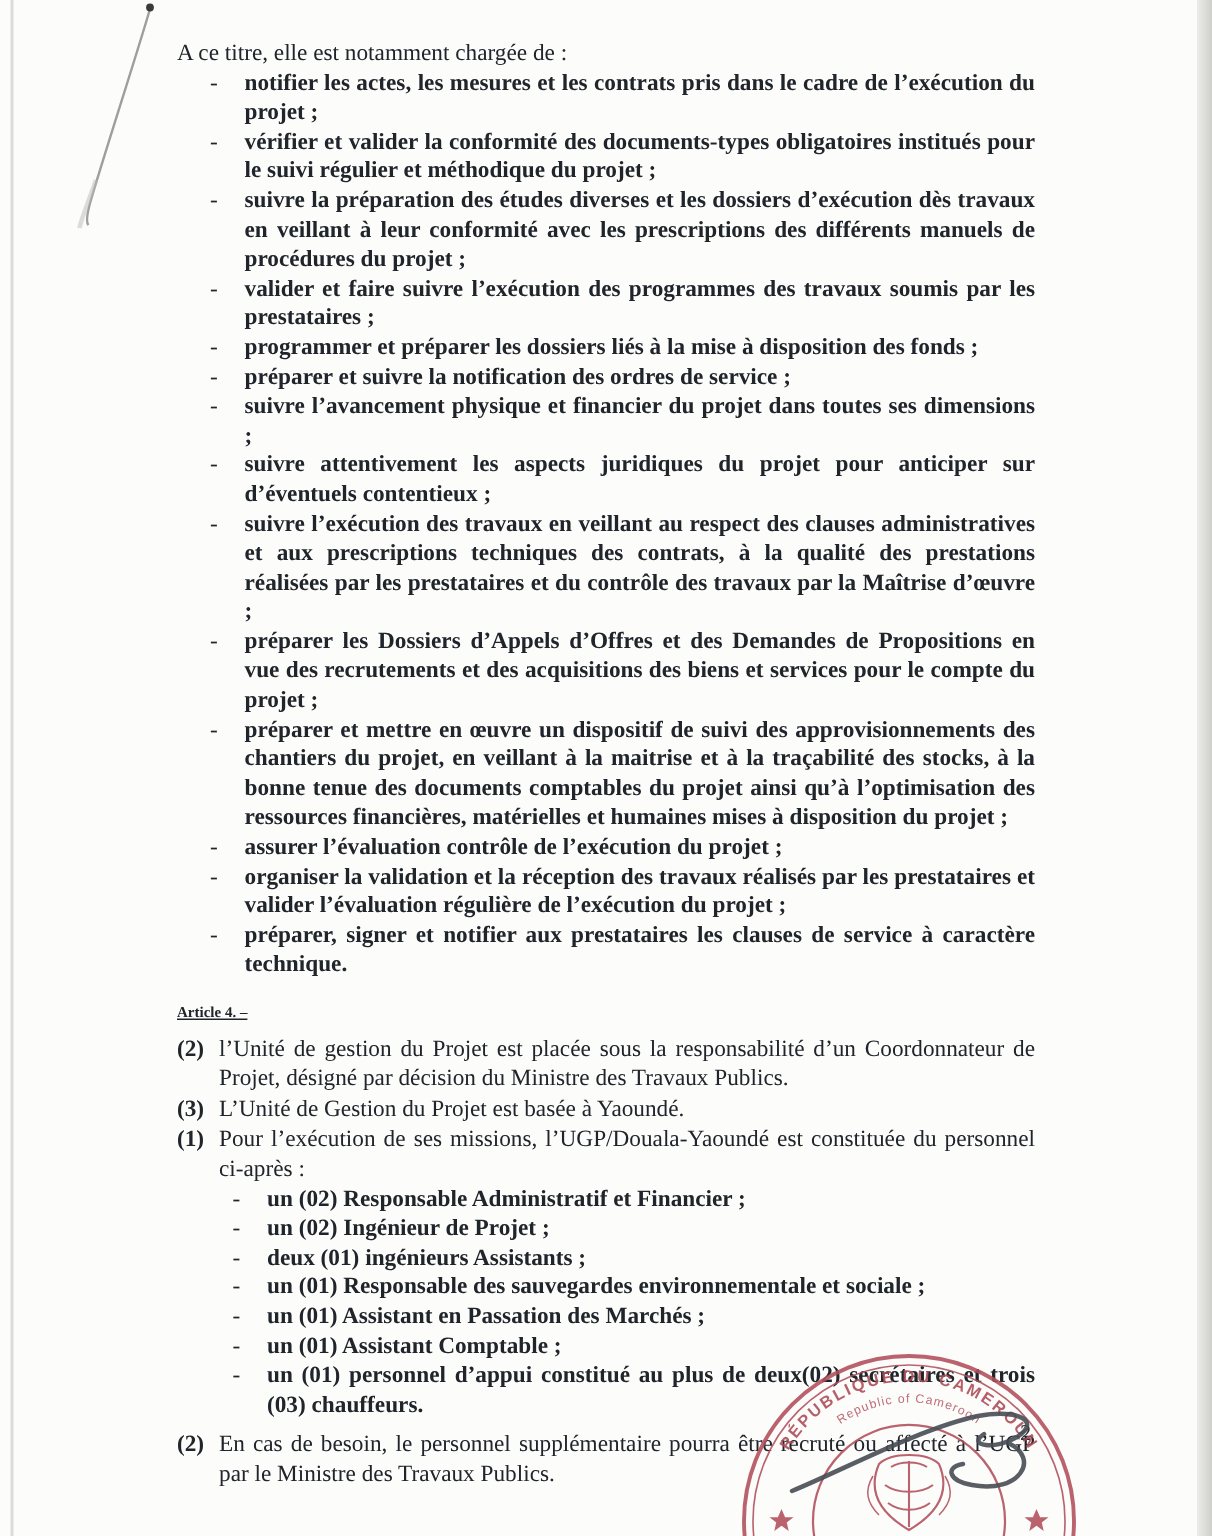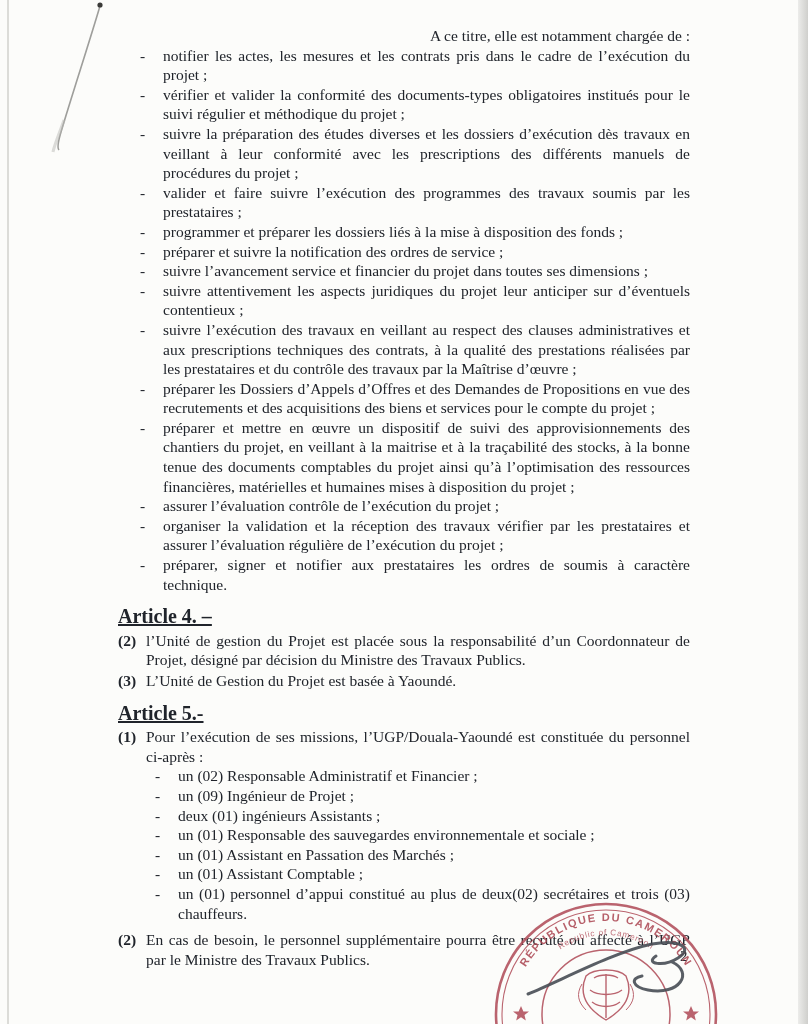--- a/index.html
+++ b/index.html
@@ -11,28 +11,28 @@
   }
   .edge-left  { position:absolute; left:7px; top:0; width:2px; height:100%; background:#dcdcd8; }
   .edge-right { position:absolute; right:0; top:0; width:10px; height:100%;
                 background:linear-gradient(to right,#ececea,#cfcfcc); }
   .scratch-svg { position:absolute; left:20px; top:0; pointer-events:none; }
 
   .content {
     position:absolute; left:118px; top:26px; width:572px;
     font-size:15.5px; line-height:19.6px;
   }
-  .intro { margin:0;text-align:right; }
+  .intro { margin:0; }
   .bullets { margin-left:22px; }
   .bullet { display:flex; }
   .dash { flex:none; width:23px; }
-  .btext { flex:1; text-align:justify; }
+  .btext { flex:1; text-align:justify;font-weight:bold; }
   .staff-list { margin-left:37px; }
   .article-heading {
-    font-size:20px; font-weight:bold; text-decoration:underline;
+    font-size:10px; font-weight:bold; text-decoration:underline;
     margin:13px 0 4px 0;
   }
   .numbered { display:flex; margin:0; }
   .numbered + .numbered { margin-top:1px; }
   .num { flex:none; width:28px; font-weight:bold; }
   .ntext { flex:1; text-align:justify; }
   .gap-sm { height:7px; }
 
   .page-number {
     position:absolute; left:680px; top:948px;
@@ -82,78 +82,77 @@
       <div class="bullet">
           <span class="dash">-</span>
           <span class="btext">programmer et préparer les dossiers liés à la mise à disposition des fonds ;</span>
         </div>
       <div class="bullet">
           <span class="dash">-</span>
           <span class="btext">préparer et suivre la notification des ordres de service ;</span>
         </div>
       <div class="bullet">
           <span class="dash">-</span>
-          <span class="btext">suivre l’avancement service et financier du projet dans toutes ses dimensions ;</span>
-        </div>
-      <div class="bullet">
-          <span class="dash">-</span>
-          <span class="btext">suivre attentivement les aspects juridiques du projet leur anticiper sur d’éventuels contentieux ;</span>
+          <span class="btext">suivre l’avancement physique et financier du projet dans toutes ses dimensions ;</span>
+        </div>
+      <div class="bullet">
+          <span class="dash">-</span>
+          <span class="btext">suivre attentivement les aspects juridiques du projet pour anticiper sur d’éventuels contentieux ;</span>
         </div>
       <div class="bullet">
           <span class="dash">-</span>
           <span class="btext">suivre l’exécution des travaux en veillant au respect des clauses administratives et aux prescriptions techniques des contrats, à la qualité des prestations réalisées par les prestataires et du contrôle des travaux par la Maîtrise d’œuvre ;</span>
         </div>
       <div class="bullet">
           <span class="dash">-</span>
           <span class="btext">préparer les Dossiers d’Appels d’Offres et des Demandes de Propositions en vue des recrutements et des acquisitions des biens et services pour le compte du projet ;</span>
         </div>
       <div class="bullet">
           <span class="dash">-</span>
           <span class="btext">préparer et mettre en œuvre un dispositif de suivi des approvisionnements des chantiers du projet, en veillant à la maitrise et à la traçabilité des stocks, à la bonne tenue des documents comptables du projet ainsi qu’à l’optimisation des ressources financières, matérielles et humaines mises à disposition du projet ;</span>
         </div>
       <div class="bullet">
           <span class="dash">-</span>
           <span class="btext">assurer l’évaluation contrôle de l’exécution du projet ;</span>
         </div>
       <div class="bullet">
           <span class="dash">-</span>
-          <span class="btext">organiser la validation et la réception des travaux vérifier par les prestataires et assurer l’évaluation régulière de l’exécution du projet ;</span>
-        </div>
-      <div class="bullet">
-          <span class="dash">-</span>
-          <span class="btext">préparer, signer et notifier aux prestataires les ordres de soumis à caractère technique.</span>
+          <span class="btext">organiser la validation et la réception des travaux réalisés par les prestataires et valider l’évaluation régulière de l’exécution du projet ;</span>
+        </div>
+      <div class="bullet">
+          <span class="dash">-</span>
+          <span class="btext">préparer, signer et notifier aux prestataires les clauses de service à caractère technique.</span>
         </div>
     </div>
 
     <h3 class="article-heading">Article 4. –</h3>
 
     <div class="numbered">
       <span class="num">(2)</span>
       <span class="ntext">l’Unité de gestion du Projet est placée sous la responsabilité d’un Coordonnateur de Projet, désigné par décision du Ministre des Travaux Publics.</span>
     </div>
     <div class="numbered">
       <span class="num">(3)</span>
       <span class="ntext">L’Unité de Gestion du Projet est basée à Yaoundé.</span>
     </div>
 
-    <h3 class="article-heading">Article 5.-</h3>
 
     <div class="numbered">
       <span class="num">(1)</span>
       <span class="ntext">Pour l’exécution de ses missions, l’UGP/Douala-Yaoundé est constituée du personnel ci-après :</span>
     </div>
 
     <div class="bullets staff-list">
       <div class="bullet">
           <span class="dash">-</span>
           <span class="btext">un (02) Responsable Administratif et Financier ;</span>
         </div>
       <div class="bullet">
           <span class="dash">-</span>
-          <span class="btext">un (09) Ingénieur de Projet ;</span>
+          <span class="btext">un (02) Ingénieur de Projet ;</span>
         </div>
       <div class="bullet">
           <span class="dash">-</span>
           <span class="btext">deux (01) ingénieurs Assistants ;</span>
         </div>
       <div class="bullet">
           <span class="dash">-</span>
           <span class="btext">un (01) Responsable des sauvegardes environnementale et sociale ;</span>
         </div>
       <div class="bullet">

